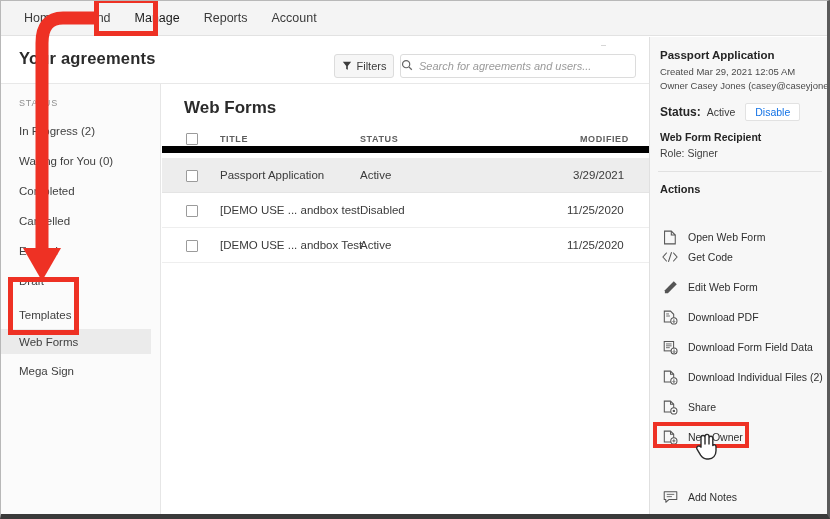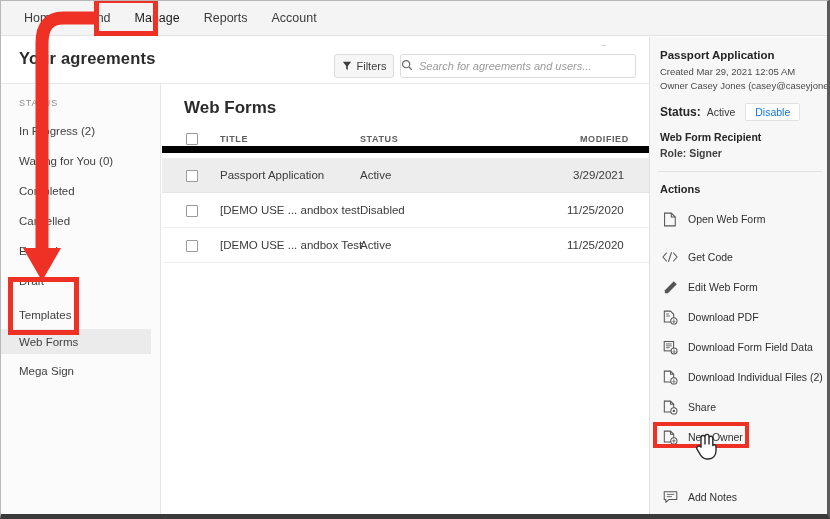--- a/index.html
+++ b/index.html
@@ -153,21 +153,21 @@
     background: #ffffff; border: 1px solid #e2e2e2; border-radius: 2px;
     color: #1473e6; font-size: 10.5px;
     padding: 2px 9px; cursor: pointer; margin-left: 4px;
   }
   .rp-recipient {
     position: absolute; left: 10px; top: 94px;
     font-size: 10.5px; font-weight: 700; color: #252525;
   }
   .rp-role {
     position: absolute; left: 10px; top: 110px;
-    font-size: 10.5px; color: #3f3f3f; font-weight: bold;
+    font-size: 10.5px; color: #3f3f3f;
   }
   .rp-divider {
     position: absolute; left: 8px; top: 134px;
     width: 164px; height: 1px; background: #e1e1e1;
   }
   .rp-actions-title {
     position: absolute; left: 10px; top: 146px;
     font-size: 11px; font-weight: 700; color: #252525;
   }
   .action {
@@ -292,21 +292,21 @@
       <span class="rp-status-lbl">Status:</span>
       <span class="rp-status-val">Active</span>
       <button class="disable-btn">Disable</button>
     </div>
 
     <div class="rp-recipient">Web Form Recipient</div>
     <div class="rp-role">Role: Signer</div>
     <div class="rp-divider"></div>
     <div class="rp-actions-title">Actions</div>
 
-    <div class="action" style="top:169px">
+    <div class="action" style="top:187px">
       <span class="ico">
         <svg width="14" height="15" viewBox="0 0 14 16">
             <path d="M1.2 1.2h7.2l4.2 4.2v9.4H1.2z" fill="none" stroke="#555" stroke-width="1.1"></path>
             <path d="M8.4 1.2v4.2h4.2" fill="none" stroke="#555" stroke-width="1.1"></path>
           </svg>
       </span>
       <span class="lbl">Open Web Form</span>
     </div>
 
     <div class="action" style="top:207px">

